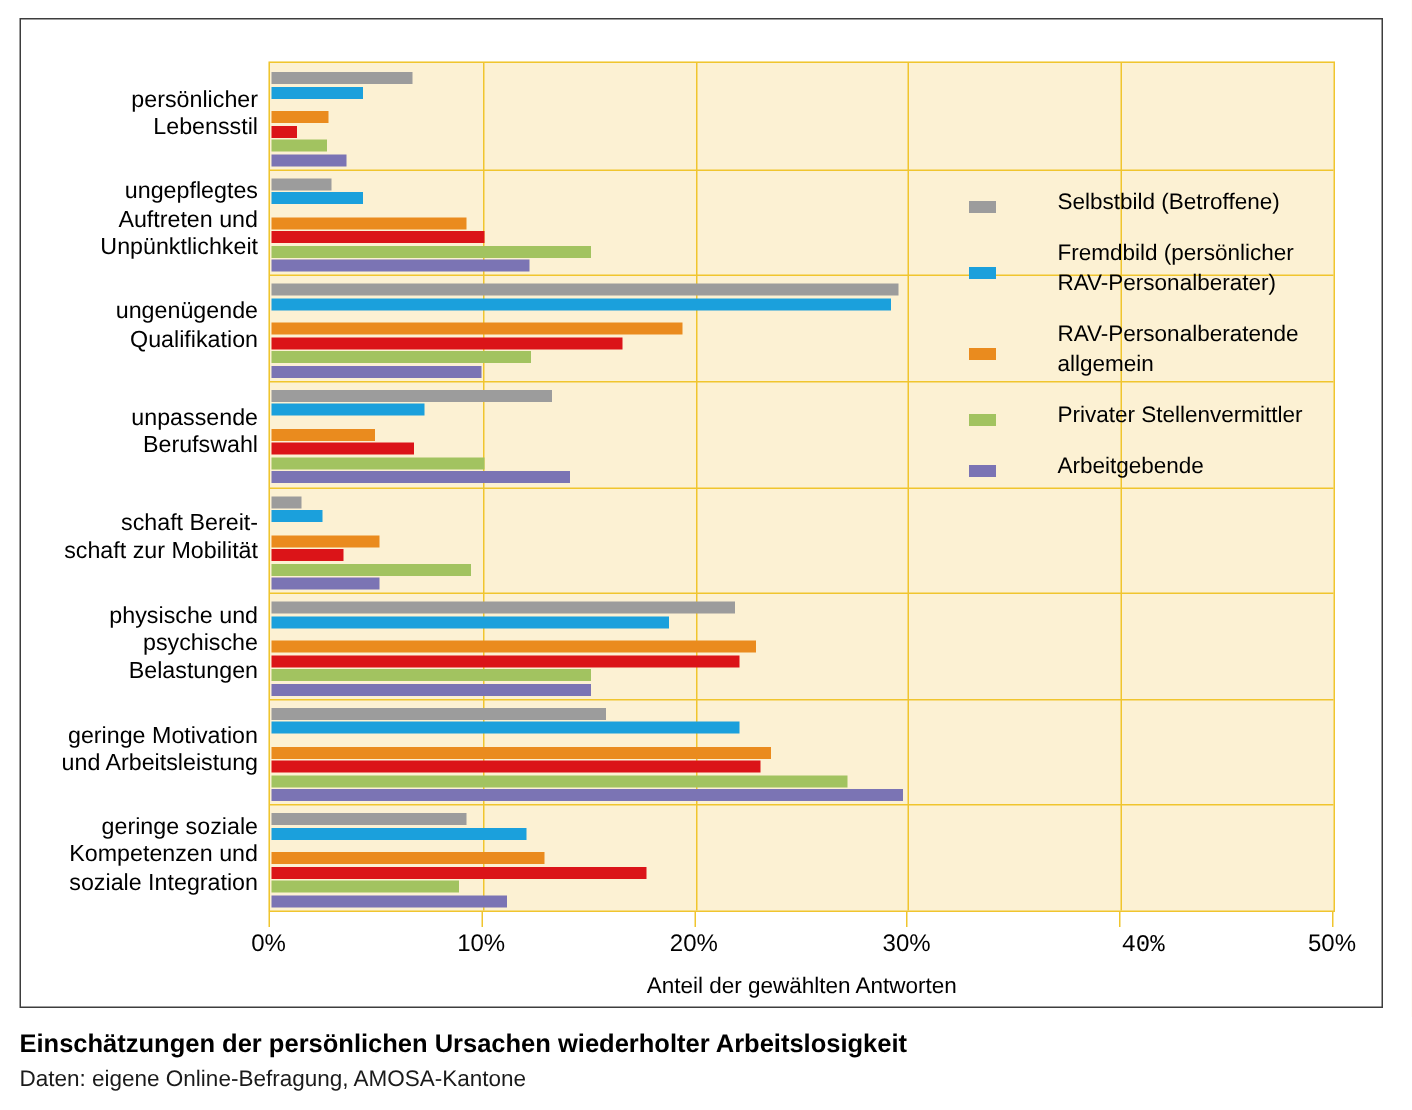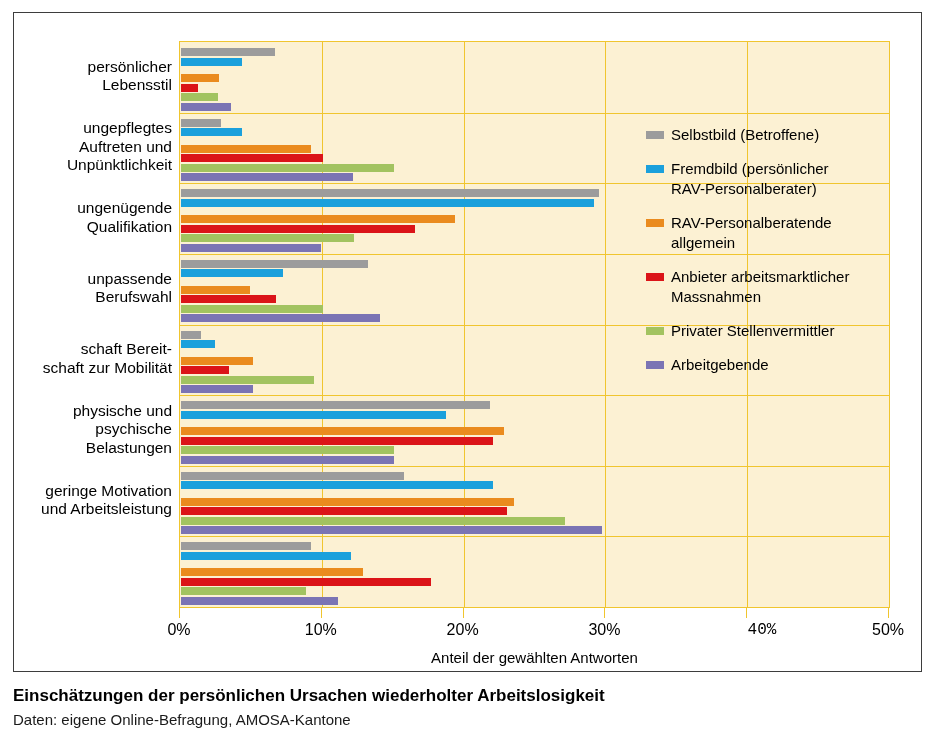--- a/index.html
+++ b/index.html
@@ -112,22 +112,23 @@
     color: #000;
   }
   #legend {
     position: absolute;
     left: 632px;
     top: 112px;
     width: 250px;
   }
   .legend-item {
     display: flex;
-    align-items: flex-start;
+    align-items: center;
     margin-bottom: 14px;
+    gap: 34px;
   }
   .legend-swatch {
     flex: 0 0 auto;
     width: 18px;
     height: 8px;
     margin-top: 6px;
     margin-right: 7px;
   }
   .legend-text {
     font-size: 15px;
@@ -179,20 +180,25 @@
           <div>schaft zur Mobilität</div>
         </div>
         <div class="cat-label" style="top: 353.125px; height: 70.625px;">
           <div>physische und</div>
           <div>psychische</div>
           <div>Belastungen</div>
         </div>
         <div class="cat-label" style="top: 423.75px; height: 70.625px;">
           <div>geringe Motivation</div>
           <div>und Arbeitsleistung</div>
+        </div>
+        <div class="cat-label" style="top: 494.375px; height: 70.625px;">
+          <div>geringe soziale</div>
+          <div>Kompetenzen und</div>
+          <div>soziale Integration</div>
         </div>
       </div>
     <div id="plot-area">
         <div class="vgrid" style="left: 141.8px;"></div>
         <div class="vgrid" style="left: 283.6px;"></div>
         <div class="vgrid" style="left: 425.4px;"></div>
         <div class="vgrid" style="left: 567.2px;"></div>
         <div class="hgrid" style="top: 70.625px;"></div>
         <div class="hgrid" style="top: 141.25px;"></div>
         <div class="hgrid" style="top: 211.875px;"></div>
@@ -289,25 +295,20 @@
           <div class="legend-swatch" style="background: rgb(27, 160, 220);"></div>
           <div class="legend-text">Fremdbild (persönlicher
 RAV-Personalberater)</div>
         </div>
         <div class="legend-item">
           <div class="legend-swatch" style="background: rgb(234, 139, 30);"></div>
           <div class="legend-text">RAV-Personalberatende
 allgemein</div>
         </div>
         <div class="legend-item">
-          <div class="legend-swatch" style="background: rgb(219, 20, 24);"></div>
-          <div class="legend-text">Anbieter arbeitsmarktlicher
-Massnahmen</div>
-        </div>
-        <div class="legend-item">
           <div class="legend-swatch" style="background: rgb(162, 195, 96);"></div>
           <div class="legend-text">Privater Stellenvermittler</div>
         </div>
         <div class="legend-item">
           <div class="legend-swatch" style="background: rgb(123, 116, 180);"></div>
           <div class="legend-text">Arbeitgebende</div>
         </div>
       </div>
   </div>
   <div id="figure-title">Einschätzungen der persönlichen Ursachen wiederholter Arbeitslosigkeit</div>

